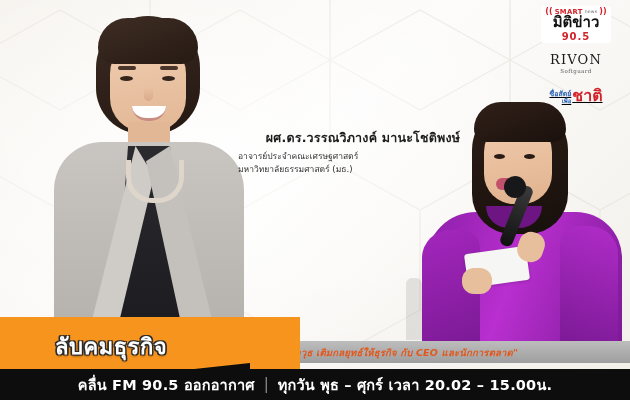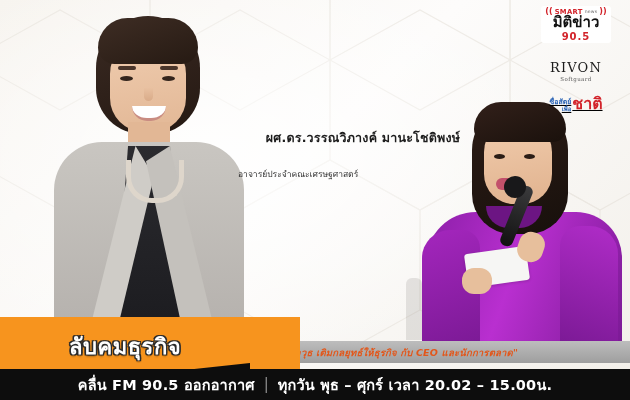--- a/index.html
+++ b/index.html
@@ -71,44 +71,44 @@
   .pr-hand{position:absolute;left:100px;top:132px;width:26px;height:30px;border-radius:12px;
            background:#e7bf9c;transform:rotate(18deg);}
   .pr-paper{position:absolute;left:48px;top:150px;width:62px;height:34px;border-radius:3px;
            background:#f6f6f4;transform:rotate(-8deg);box-shadow:0 1px 3px rgba(0,0,0,.18);}
   .pr-hand2{position:absolute;left:44px;top:168px;width:30px;height:26px;border-radius:12px;
            background:#e7bf9c;}
 
   
   .speaker{position:absolute;left:238px;top:128px;width:250px;}
   .speaker .name{font-size:12.5px;font-weight:bold;color:#1d1d1d;letter-spacing:.2px;white-space:nowrap;text-align:center;}
-  .speaker .role{margin-top:20px;font-size:8.5px;color:#2c2c2c;line-height:1.55;}
+  .speaker .role{margin-top:2px;font-size:8.5px;color:#2c2c2c;line-height:1.55;}
 
   
   .logos{position:absolute;right:6px;top:6px;width:96px;text-align:center;}
   .logo-smart{display:inline-block;background:#fff;border-radius:3px;padding:1px 4px;}
   .smart-line{display:flex;align-items:center;justify-content:center;gap:2px;font-size:6.5px;}
   .smart-paren{color:#d2232a;font-weight:bold;font-size:8px;}
   .smart-word{color:#d2232a;font-weight:bold;letter-spacing:.3px;font-size:6.8px;}
   .smart-sub{color:#6b6b6b;font-size:4.6px;letter-spacing:.2px;}
   .miti{color:#111;font-weight:bold;font-size:15px;line-height:1.05;margin-top:-1px;}
   .freq{color:#d2232a;font-weight:bold;font-size:10px;line-height:1.1;letter-spacing:1px;}
-  .rivon{margin-top:16px;}
+  .rivon{margin-top:8px;}
   .rivon-word{font-family:"DejaVu Serif","Liberation Serif",serif;font-size:13px;color:#1c1c1c;letter-spacing:1.2px;}
   .rivon-sub{font-family:"DejaVu Serif","Liberation Serif",serif;font-size:5.5px;color:#5b5b5b;margin-top:1px;letter-spacing:.4px;}
   .honest{margin-top:14px;line-height:1.0;text-decoration:underline;}
   .honest .a{color:#2a63b5;font-weight:bold;font-size:7px;}
   .honest .b{color:#2a63b5;font-weight:bold;font-size:6px;}
   .honest .c{color:#d2232a;font-weight:bold;font-size:16px;}
   .honest-row{display:flex;align-items:flex-end;justify-content:center;gap:1px;}
   .honest-col{display:flex;flex-direction:column;align-items:flex-end;line-height:1;}
 
   
   .orange{position:absolute;left:0;top:317px;width:300px;height:56px;background:#f7941e;}
-  .orange-title{position:absolute;left:69px;top:329px;font-size:22px;font-weight:bold;color:#fff;
+  .orange-title{position:absolute;left:55px;top:329px;font-size:22px;font-weight:bold;color:#fff;
       letter-spacing:.5px;text-shadow:
         -1.4px -1.4px 0 #2b2b2b, 1.4px -1.4px 0 #2b2b2b,
         -1.4px  1.4px 0 #2b2b2b, 1.4px  1.4px 0 #2b2b2b,
         0 2px 2px rgba(0,0,0,.35);}
   .hostbar{position:absolute;left:118px;top:317px;right:0;height:24px;
       background:linear-gradient(180deg,#d9d9d9,#bdbdbd);
       display:flex;align-items:center;justify-content:center;}
   .hostbar .hname{font-size:12px;font-weight:bold;color:#1a1a1a;}
   .taglinebar{position:absolute;left:118px;top:341px;right:0;height:22px;
       background:linear-gradient(180deg,#bdbdbd,#9e9e9e);
@@ -194,20 +194,21 @@
     <div class="pr-hand2"></div>
     <div class="pr-mic"></div>
     <div class="pr-micball"></div>
     <div class="pr-hand"></div>
   </div>
 
   <div class="speaker">
     <div class="name">ผศ.ดร.วรรณวิภางค์ มานะโชติพงษ์</div>
     <div class="role">
       <div>อาจารย์ประจำคณะเศรษฐศาสตร์</div>
+      <div>มหาวิทยาลัยธรรมศาสตร์ (มธ.)</div>
     </div>
   </div>
 
   <div class="logos">
     <div class="logo-smart">
       <div class="smart-line">
         <span class="smart-paren">((</span>
         <span class="smart-word">SMART</span>
         <span class="smart-sub">news</span>
         <span class="smart-paren">))</span>

